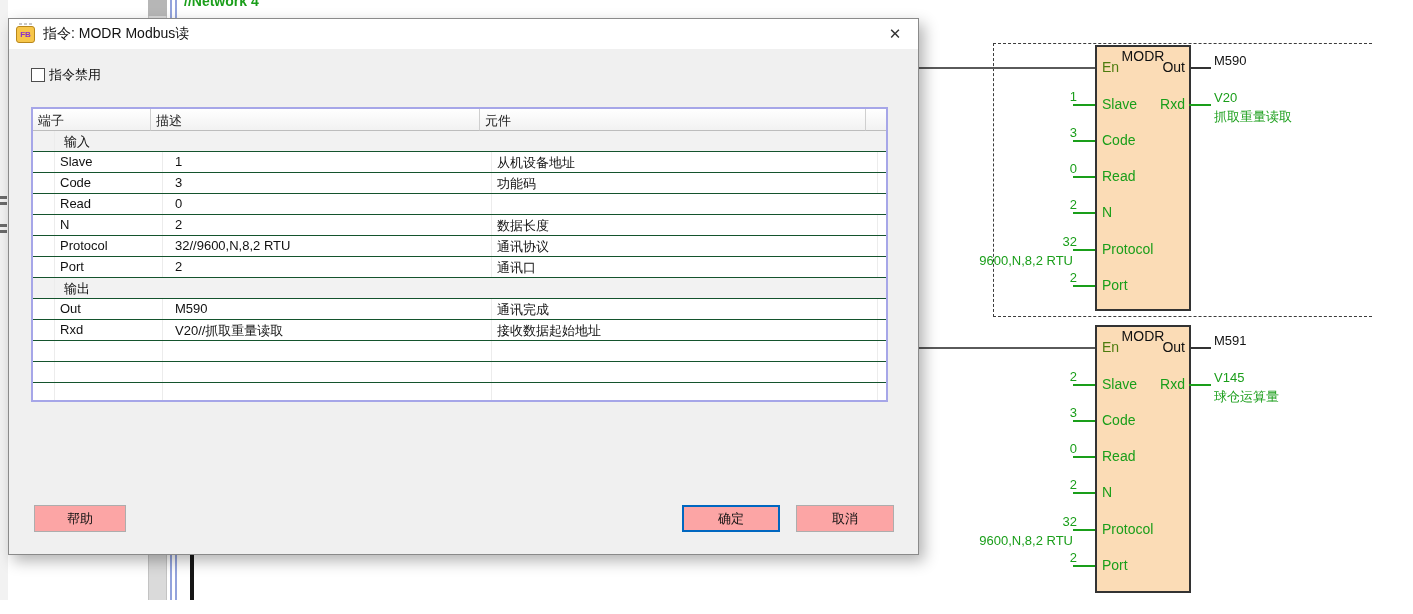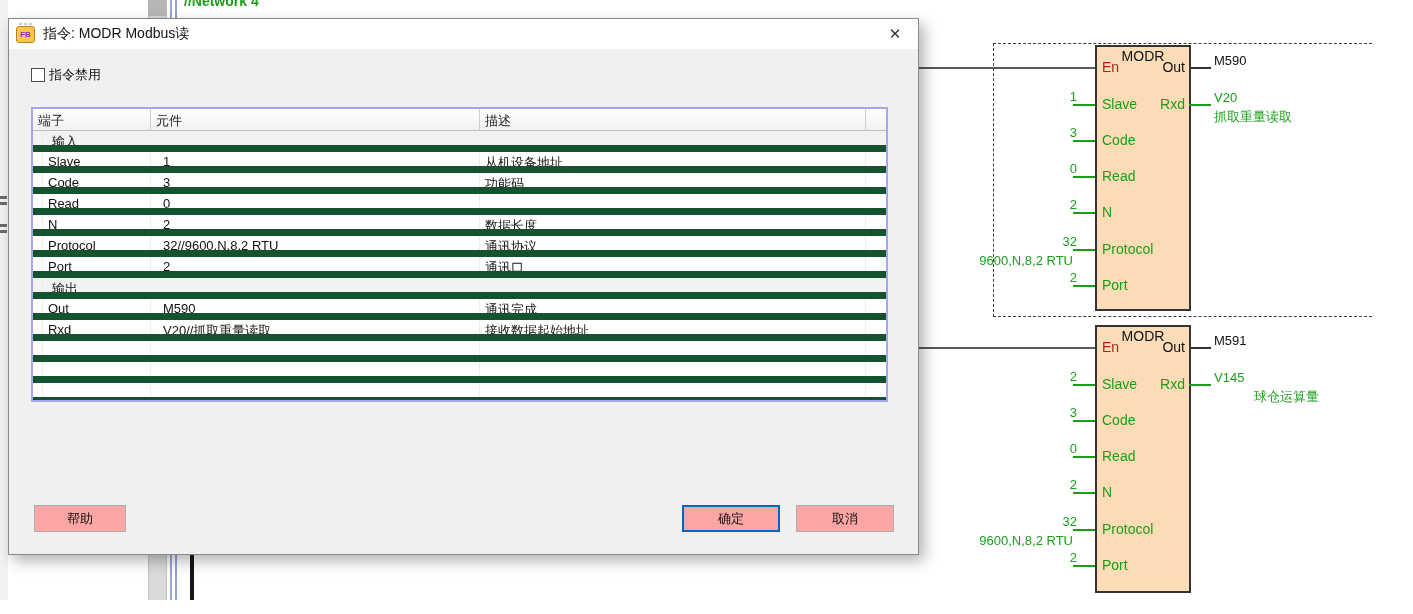--- a/index.html
+++ b/index.html
@@ -15,21 +15,21 @@
   .vblue{position:absolute;top:0;width:2px;height:614px;background:#93a3dc;}
   .network{position:absolute;left:184px;top:-7px;font-size:14px;font-weight:bold;color:#1a9e1a;white-space:nowrap;}
   .rail{position:absolute;left:190px;top:553px;width:4px;height:49px;background:#161616;}
 
   
   .wire{position:absolute;height:2px;background:#5a5a5a;}
   .selbox{position:absolute;border-top:1px dashed #3c3c3c;border-left:1px dashed #3c3c3c;
           border-bottom:1px dashed #3c3c3c;}
   .fb{position:absolute;background:var(--block-fill);border:2px solid #333;box-sizing:border-box;}
   .fb-title{position:absolute;width:100%;text-align:center;top:1px;font-size:14px;color:#111;}
-  .fb-en{position:absolute;left:5px;font-size:14px;color:#b91c1c;}
+  .fb-en{position:absolute;left:5px;font-size:14px;color:#4d7c0f;}
   .fb-outlbl{position:absolute;right:4px;font-size:14px;color:#111;}
   .pin-name{position:absolute;left:5px;font-size:14px;color:var(--green);white-space:nowrap;}
   .rxdlbl{position:absolute;right:4px;font-size:14px;color:var(--green);}
   .stub{position:absolute;height:2px;background:var(--green);}
   .stub.dark{background:#333;}
   .pval{position:absolute;width:128px;text-align:right;font-size:13px;color:var(--green);white-space:nowrap;}
   .pcomment{position:absolute;width:132px;text-align:right;font-size:13px;color:var(--green);white-space:nowrap;}
   .operand{position:absolute;font-size:13px;color:#111;white-space:nowrap;}
   .operand.green{color:var(--green);}
 
@@ -50,21 +50,21 @@
   .chkbox{width:12px;height:12px;border:1px solid #4d4d4d;background:#fff;margin-right:4px;flex:0 0 auto;}
 
   .tbl{position:absolute;left:22px;top:88px;width:853px;height:291px;background:#fff;
        border:2px solid var(--table-border);overflow:hidden;}
   .thead{display:grid;grid-template-columns:118px 329px 386px 1fr;height:22px;
          background:linear-gradient(#ffffff,#f1f1f1);}
   .th{border-right:1px solid #cfcfcf;border-bottom:1px solid #bdbdbd;font-size:13px;color:#222;
       padding:3px 0 16px 5px;box-sizing:border-box;overflow:hidden;white-space:nowrap;}
   .th:last-child{border-right:none;}
   .trow{display:grid;grid-template-columns:10px 108px 329px 386px 1fr;height:21px;
-        border-bottom:7px solid #14532d;box-sizing:border-box;}
+        border-bottom:1px solid #14532d;box-sizing:border-box;padding-left:12px;}
   .trow.group{grid-template-columns:10px 1fr;background:#f2f2f2;}
   .td{font-size:13px;color:#111;padding:2px 0 0 5px;box-sizing:border-box;
       border-right:1px solid #ececec;overflow:hidden;white-space:nowrap;}
   .td:last-child{border-right:none;}
   .td.val{padding-left:12px;}
   .td.gname{padding-left:9px;}
 
   .btn{position:absolute;height:27px;background:#fca5a5;border:1px solid #adadad;font-size:13px;
        color:#111;text-align:center;font-family:inherit;padding:0;box-sizing:border-box;}
   .btn.help{left:25px;top:486px;width:92px;}
@@ -131,21 +131,21 @@
         <div class="pin-name" style="top: 85px;">Code</div>
         <div class="pin-name" style="top: 121px;">Read</div>
         <div class="pin-name" style="top: 157px;">N</div>
         <div class="pin-name" style="top: 194px;">Protocol</div>
         <div class="pin-name" style="top: 230px;">Port</div>
       </div>
       <div class="stub dark" style="left: 1189px; top: 347px; width: 22px;"></div>
       <div class="operand" style="left: 1214px; top: 333px;">M591</div>
       <div class="stub" style="left: 1189px; top: 384px; width: 22px;"></div>
       <div class="operand green" style="left: 1214px; top: 370px;">V145</div>
-      <div class="operand green" style="left: 1214px; top: 388px; margin-left: 40px;">球仓运算量</div>
+      <div class="operand green" style="left: 1214px; top: 388px;">球仓运算量</div>
       <div class="stub" style="left: 1073px; top: 384px; width: 22px;"></div>
       <div class="pval" style="left: 949px; top: 369px;">2</div>
       <div class="stub" style="left: 1073px; top: 420px; width: 22px;"></div>
       <div class="pval" style="left: 949px; top: 405px;">3</div>
       <div class="stub" style="left: 1073px; top: 456px; width: 22px;"></div>
       <div class="pval" style="left: 949px; top: 441px;">0</div>
       <div class="stub" style="left: 1073px; top: 492px; width: 22px;"></div>
       <div class="pval" style="left: 949px; top: 477px;">2</div>
       <div class="stub" style="left: 1073px; top: 529px; width: 22px;"></div>
       <div class="pval" style="left: 949px; top: 514px;">32</div>
@@ -164,22 +164,22 @@
     </div>
 
     <label class="chk">
       <span class="chkbox"></span>
       <span>指令禁用</span>
     </label>
 
     <div class="tbl">
       <div class="thead">
         <div class="th">端子</div>
+        <div class="th">描述</div>
         <div class="th">元件</div>
-        <div class="th">描述</div>
         <div class="th"></div>
       </div>
       <div id="tbody">
           <div class="trow group">
             <div class="td"></div>
             <div class="td gname">输入</div>
           </div>
           <div class="trow">
             <div class="td"></div>
             <div class="td">Slave</div>

